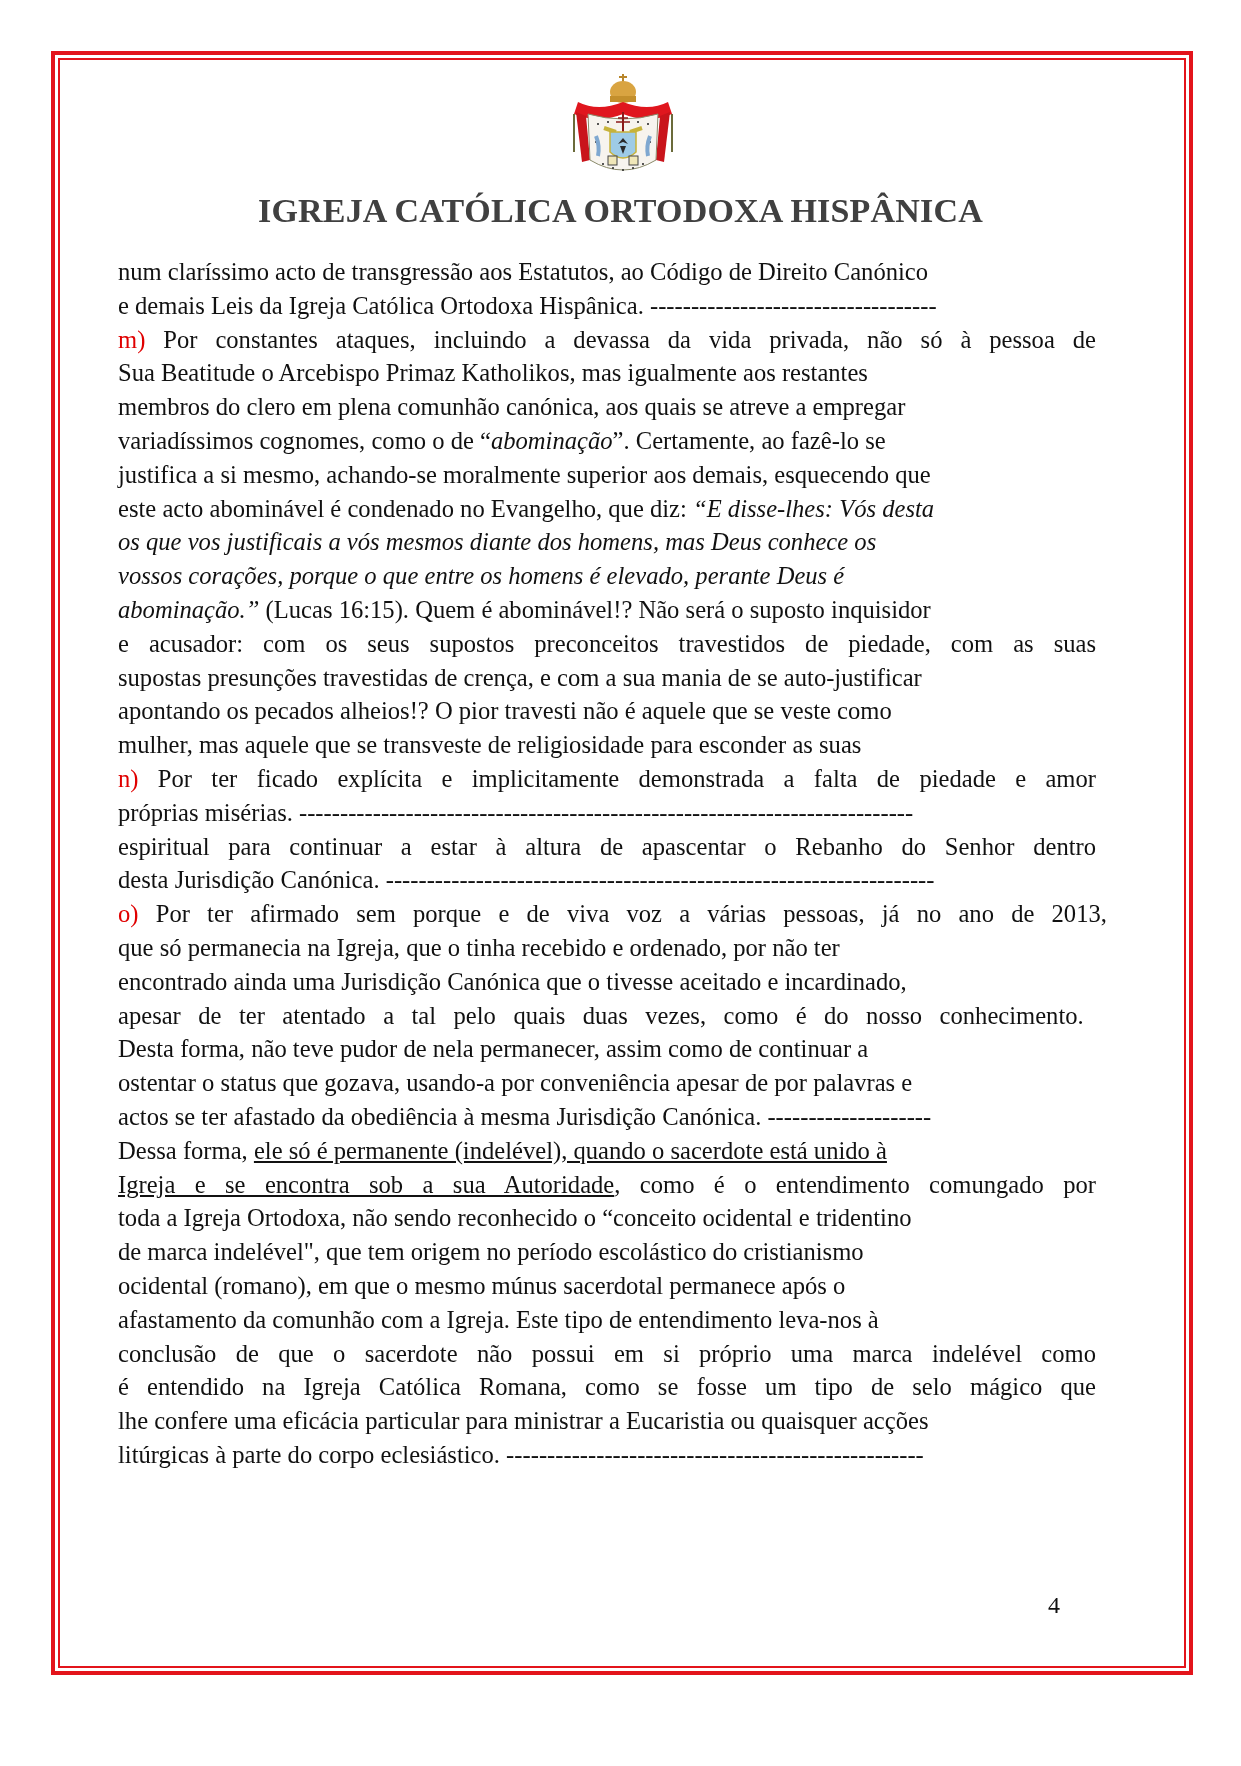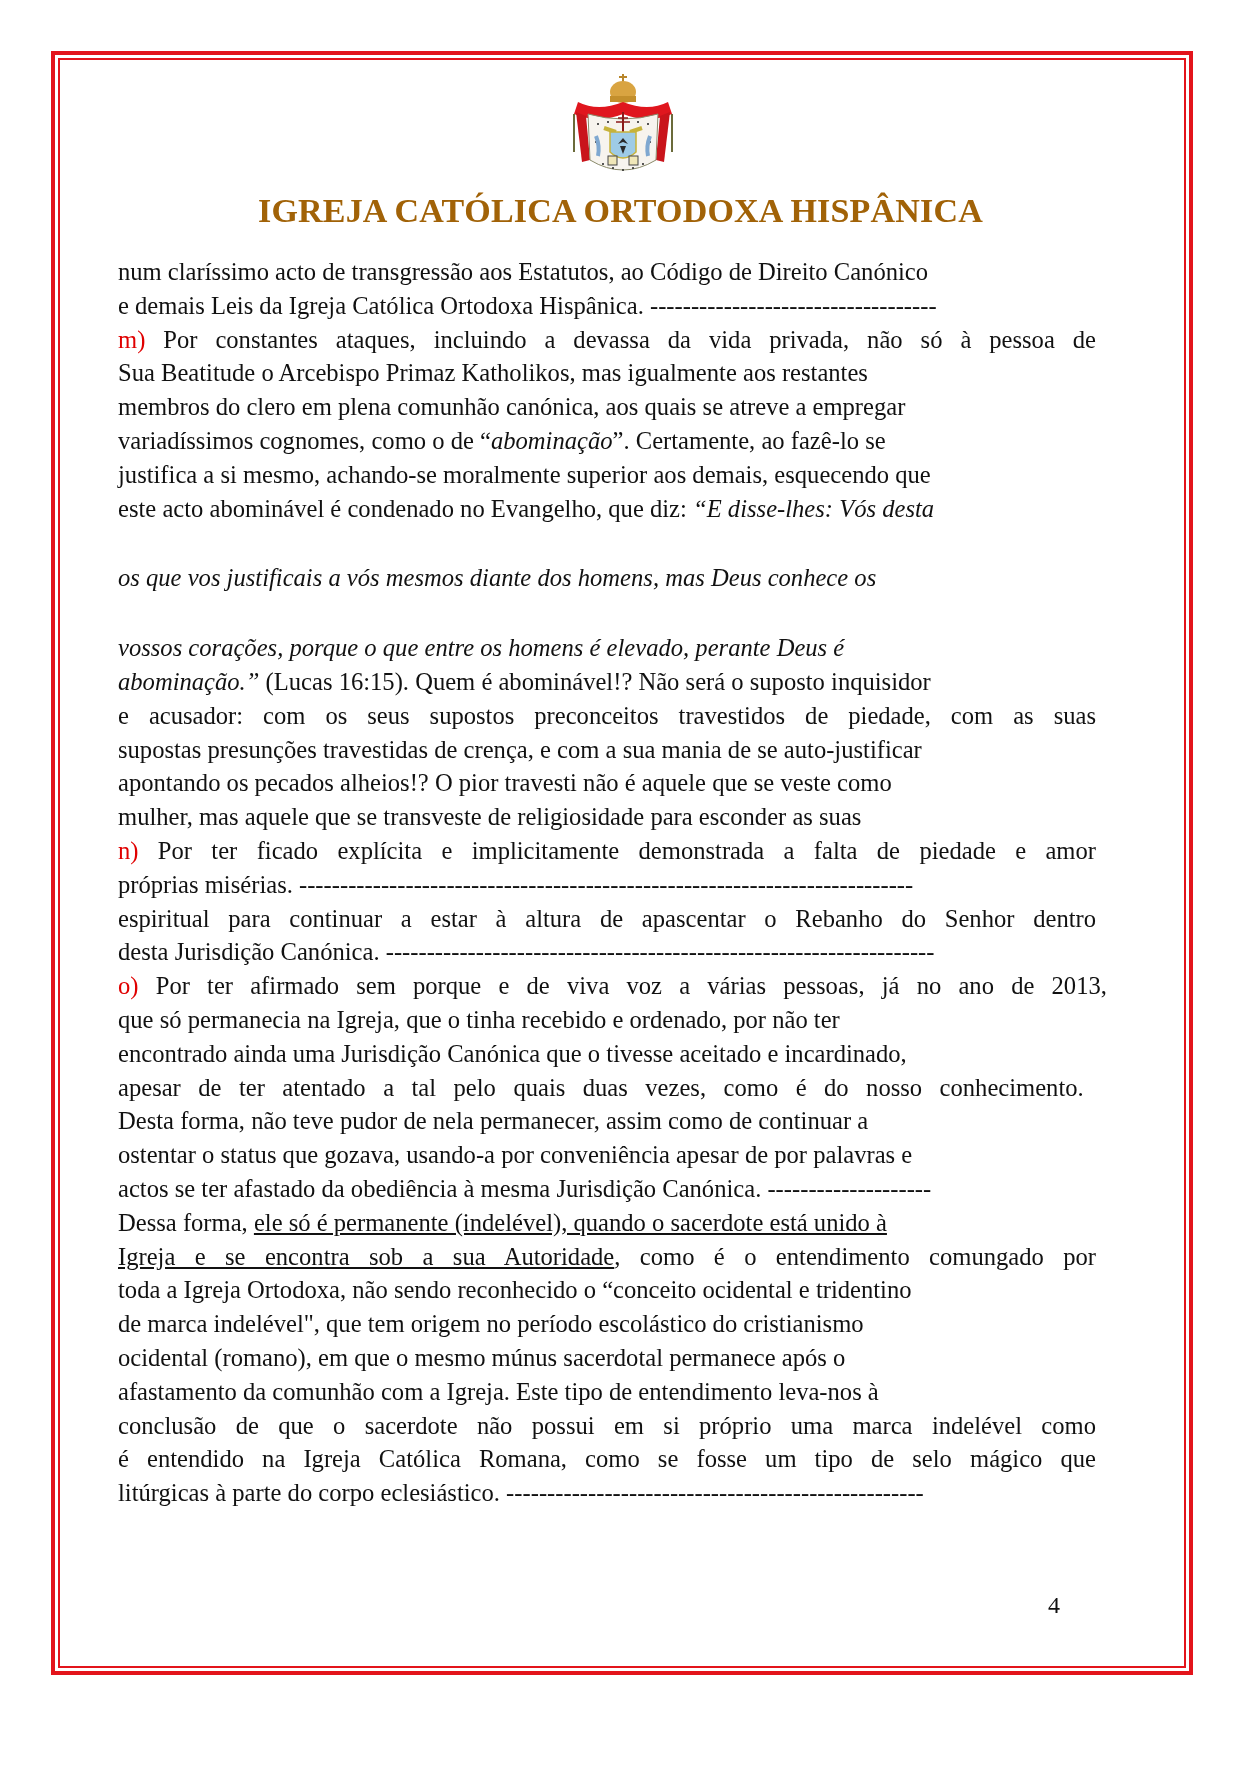--- a/index.html
+++ b/index.html
@@ -9,30 +9,30 @@
     box-sizing: border-box; border: 4px solid #e3141b;
   }
   .frame-inner {
     position: absolute; left: 58px; top: 58px; width: 1128px; height: 1610px;
     box-sizing: border-box; border: 2px solid #e3141b;
   }
   .logo { position: absolute; left: 568px; top: 72px; width: 110px; height: 106px; }
   .title {
     position: absolute; left: 0; width: 1241px; top: 192px; text-align: center;
     font-family: "Liberation Serif", serif; font-weight: bold; font-size: 34px;
-    color: #a16207; letter-spacing: 0.2px;
+    color: #404040; letter-spacing: 0.2px;
   }
   .body-text {
     position: absolute; left: 118px; top: 255px; width: 978px;
     font-family: "Liberation Serif", serif; font-size: 24.6px; line-height: 33.8px;
     color: #111111;
   }
   .line { white-space: nowrap; height: 33.8px; display: flex; justify-content: space-between; }
   .marker { color: #e00000; }
-  .it { font-style: italic; margin-top: 36px; }
+  .it { font-style: italic; }
   .ul { text-decoration: underline; }
   .page-number {
     position: absolute; left: 1048px; top: 1592px;
     font-family: "Liberation Serif", serif; font-size: 24px; color: #111;
   }
 </style>
 </head>
 <body>
 
 <div class="frame-outer"></div>
@@ -186,17 +186,20 @@
   <div class="line">
       <span>afastamento da comunhão com a Igreja. Este tipo de entendimento leva-nos à</span>
     </div>
   <div class="line">
       <span style="word-spacing: 13.1875px;">conclusão de que o sacerdote não possui em si próprio uma marca indelével como</span>
     </div>
   <div class="line">
       <span style="word-spacing: 11.952px;">é entendido na Igreja Católica Romana, como se fosse um tipo de selo mágico que</span>
     </div>
   <div class="line">
+      <span>lhe confere uma eficácia particular para ministrar a Eucaristia ou quaisquer acções</span>
+    </div>
+  <div class="line">
       <span>litúrgicas à parte do corpo eclesiástico. ---------------------------------------------------</span>
     </div>
 </div>
 
 <div class="page-number">4</div>
 
 </body></html>

